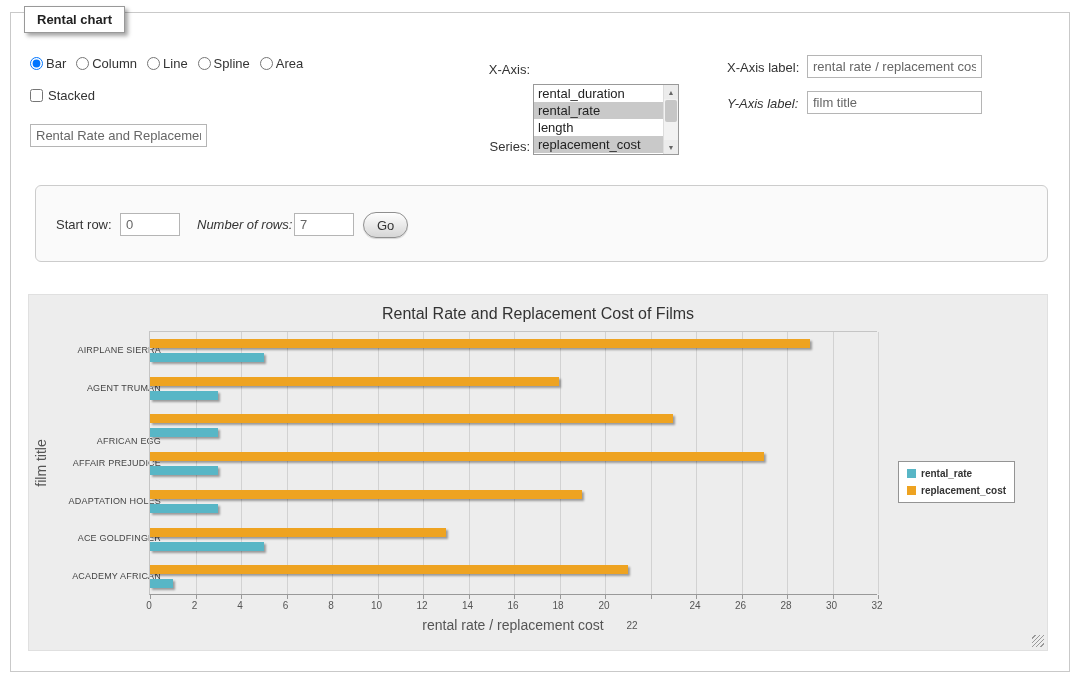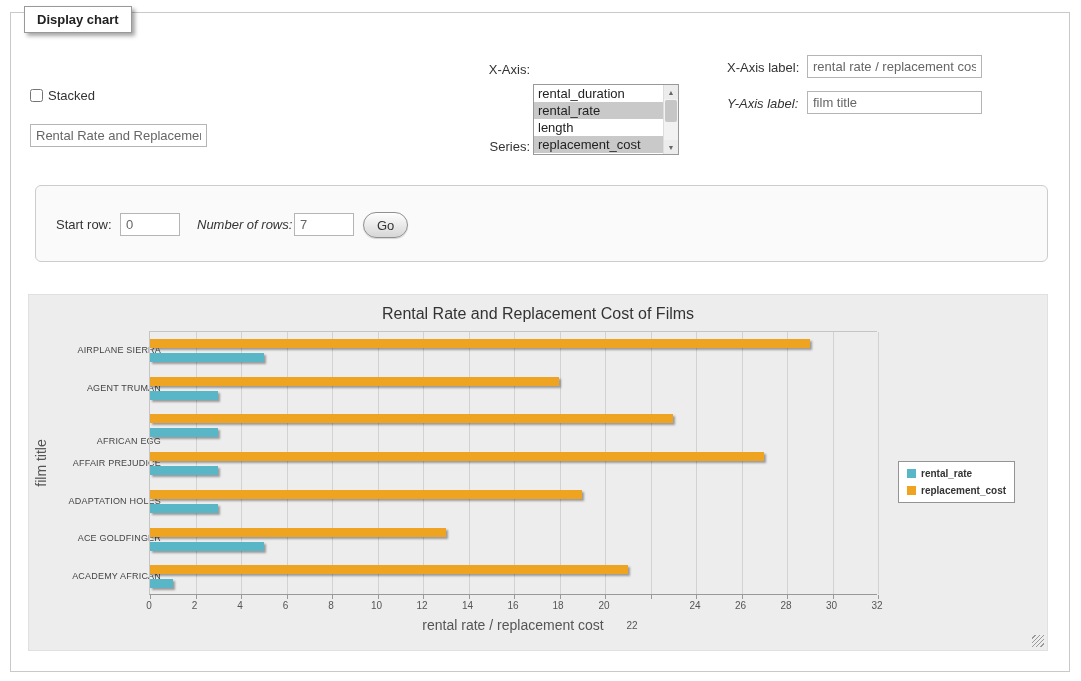--- a/index.html
+++ b/index.html
@@ -62,22 +62,44 @@
   .legend-entry { display:flex; align-items:center; gap:5px; }
   .swatch { width:9px; height:9px; display:inline-block; }
   .legend-label { font-size:10px; font-weight:bold; color:#333; }
   .resize-handle { position:absolute; right:3px; bottom:3px; width:12px; height:12px; background:repeating-linear-gradient(135deg, transparent, transparent 2px, #999 2px, #999 3px); cursor:nwse-resize; }
 </style>
 </head>
 <body>
 
 <div class="page">
   <div class="fieldset-border"></div>
-  <div class="legend-box">Display chart</div>
-
+  <div class="legend-box">Rental chart</div>
+
+  <div class="radio-group" id="chart-type-radios">
+      <label class="radio-item">
+        <input type="radio" name="chart-type" checked="" style="">
+        <span>Bar</span>
+      </label>
+      <label class="radio-item">
+        <input type="radio" name="chart-type" style="">
+        <span>Column</span>
+      </label>
+      <label class="radio-item">
+        <input type="radio" name="chart-type" style="">
+        <span>Line</span>
+      </label>
+      <label class="radio-item">
+        <input type="radio" name="chart-type" style="">
+        <span>Spline</span>
+      </label>
+      <label class="radio-item">
+        <input type="radio" name="chart-type" style="">
+        <span>Area</span>
+      </label>
+    </div>
 
   <label class="check-row">
     <input type="checkbox" id="stacked-checkbox" style="">
     <span>Stacked</span>
   </label>
 
   <input type="text" class="title-input" value="Rental Rate and Replacement Cost of Films" style="">
 
   <span class="lbl lbl-right" id="xaxis-lbl">X-Axis:</span>
 

